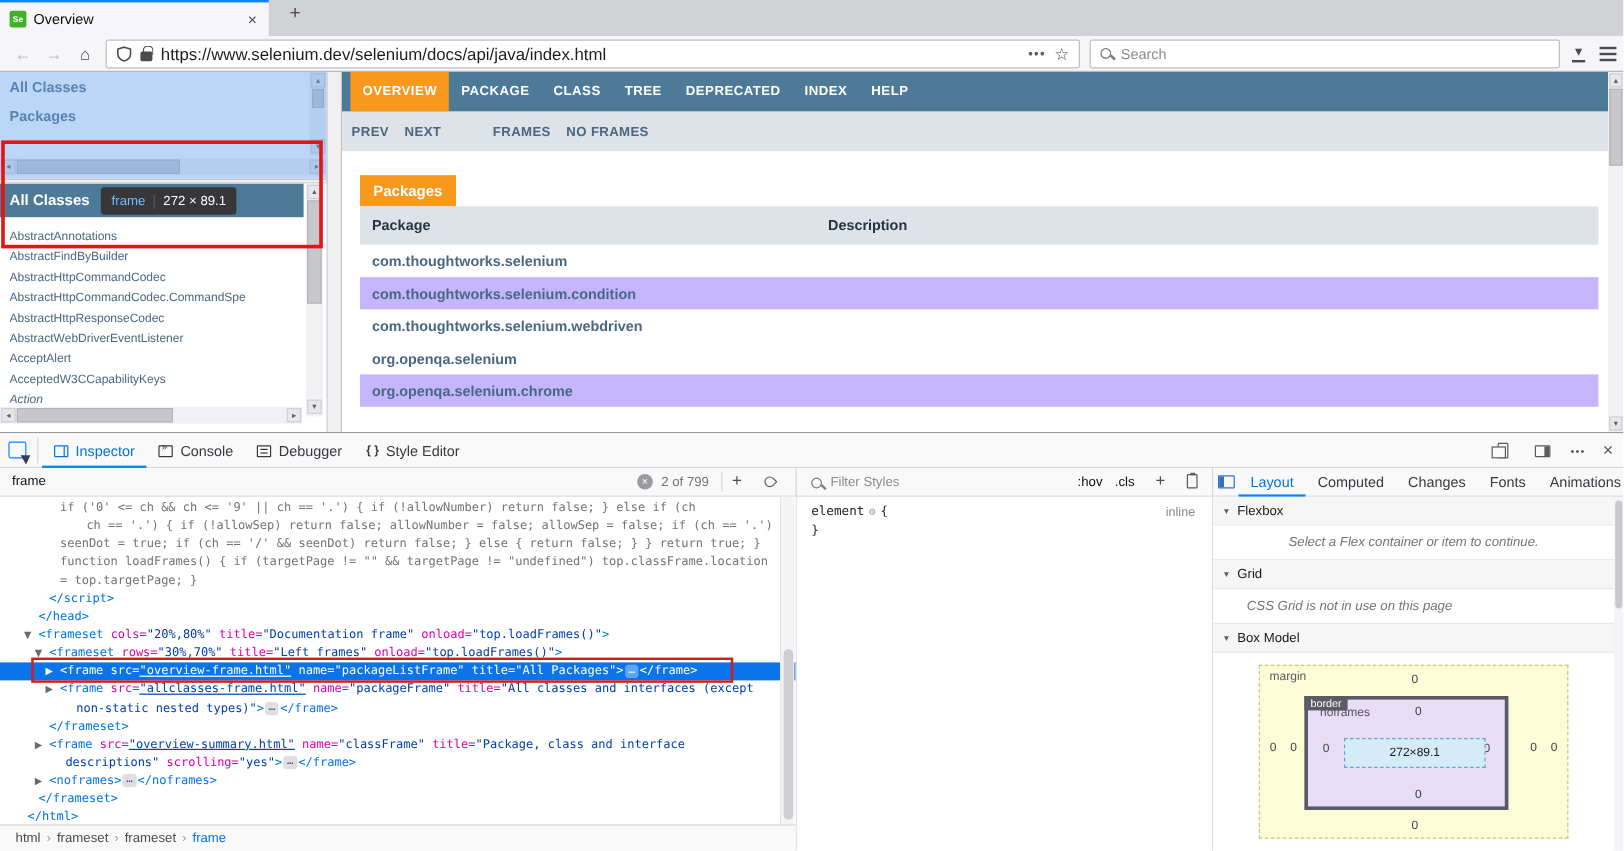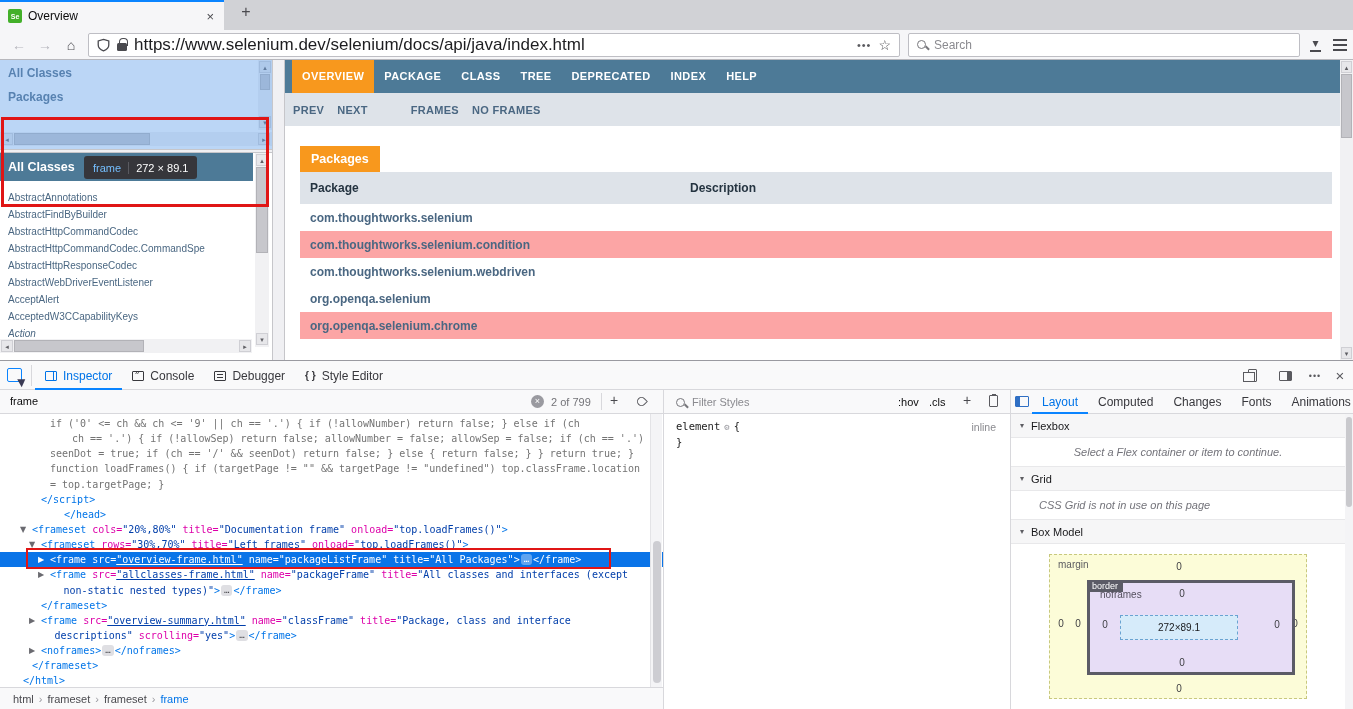--- a/index.html
+++ b/index.html
@@ -11,21 +11,21 @@
   #tabbar{position:absolute;left:0;top:0;width:100%;height:30px;background:#d1d2d6}
   #tab{position:absolute;left:0;top:0;width:224px;height:30px;background:#f6f6f8;border-top:2px solid #0a84ff;display:flex;align-items:center;padding:0 8px;gap:6px}
   #favicon{width:14px;height:14px;border-radius:2px;background:#43B02A;color:#fff;font-size:7px;font-weight:bold;display:flex;align-items:center;justify-content:center;flex:none}
   #tabtitle{font-size:12px;color:#0c0c0d;flex:1;white-space:nowrap;overflow:hidden}
   #tabclose{font-size:13px;color:#4a4a4f;padding:0 2px}
   #newtab{position:absolute;left:234px;top:3px;font-size:16px;color:#4a4a4f;width:24px;text-align:center}
   #navbar{position:absolute;left:0;top:30px;width:100%;height:30px;background:#f6f6f8;border-bottom:1px solid #b8b8bd;display:flex;align-items:center;padding:0 6px}
   .navbtn{font-size:14px;color:#4a4a4f;width:26px;text-align:center;flex:none}
   .navbtn.dis{color:#b6b6bd}
   #urlbar{height:24px;background:#fff;border:1px solid #bebec4;border-radius:2px;display:flex;align-items:center;padding:0 8px;gap:7px;width:812px;margin-left:4px;flex:none}
-  #urltext{font-size:17px;color:#1d1d20;flex:1;white-space:nowrap;overflow:hidden}
+  #urltext{font-size:14px;color:#1d1d20;flex:1;white-space:nowrap;overflow:hidden}
   .urlact{color:#5a5a5f;font-size:11px;letter-spacing:1px;flex:none}
   .star{color:#4a4a4f;font-size:14px;flex:none}
   #searchbar{height:24px;background:#fff;border:1px solid #bebec4;border-radius:2px;display:flex;align-items:center;padding:0 8px;gap:8px;width:392px;margin-left:8px;flex:none}
   #searchph{font-size:12px;color:#8a8a8f}
   .mag{position:relative;width:9px;height:9px;border:1.6px solid #77777c;border-radius:50%;flex:none}
   .mag::after{content:"";position:absolute;width:5px;height:1.6px;background:#77777c;transform:rotate(45deg);right:-4.5px;bottom:-1px}
   .lock{position:relative;width:10px;height:8px;background:#4a4a4f;border-radius:1.5px;margin-top:4px;flex:none}
   .lock::before{content:"";position:absolute;left:1.5px;top:-5px;width:7px;height:7px;border:1.6px solid #4a4a4f;border-bottom:none;border-radius:4px 4px 0 0}
   #dlwrap{display:flex;flex-direction:column;align-items:center;margin-left:10px;flex:none}
   #dlwrap .dlg{font-size:12px;line-height:11px;color:#4a4a4f}
@@ -67,21 +67,21 @@
   #jsubnav{position:absolute;left:0;top:33px;width:1076px;height:33px;background:#dee3e9;display:flex;align-items:center;padding-left:8px;gap:13px}
   .jsub-item{color:#4A6782;font-size:11px;font-weight:bold;letter-spacing:.3px}
   .jsub-item.biggap{margin-left:30px}
   #jcaption{position:absolute;left:15px;top:86px;background:#F8981D;color:#fff;font-size:12.5px;font-weight:bold;padding:6px 11px}
   #pkgtable{position:absolute;left:15px;top:112px;width:1032px}
   #pkghead{display:flex;background:#dee3e9}
   .th{padding:9px 10px;font-size:12px;font-weight:bold;color:#253441}
   .col1{width:380px;flex:none}
   #pkghead .th:last-child,.pkgrow .td:last-child{flex:1}
   .pkgrow{display:flex;height:27px;align-items:center;background:#fff}
-  .pkgrow.alt{background:#fca5a5}
+  .pkgrow.alt{background:#c4b5fd}
   .td{padding:0 10px;font-size:12px}
   .pkglink{color:#4A6782;font-weight:bold;font-size:12px}
 
   
   #devtools{position:absolute;left:0;top:360px;width:1353px;height:349px;background:#f9f9fa;border-top:1px solid #9a9aa0;font-size:12px;color:#38383d;overflow:hidden}
   #dt1{position:absolute;left:0;top:0;width:100%;height:29px;background:#f9f9fa;border-bottom:1px solid #d8d8dc}
   #pickbtn{position:absolute;left:7px;top:7px;width:15px;height:14px;border:1.6px solid #0a84ff;border-radius:2px}
   #pickbtn::after{content:"";position:absolute;right:-5px;bottom:-5px;width:0;height:0;border-left:7px solid #3b3b55;border-top:4px solid transparent;border-bottom:5px solid transparent;transform:rotate(-30deg)}
   #dt1sep{position:absolute;left:31px;top:4px;width:1px;height:21px;background:#d8d8dc}
   #tooltabs{position:absolute;left:35px;top:0;height:29px;display:flex}
@@ -163,21 +163,21 @@
   .sec-msg{padding:8px 10px;font-size:11px;color:#73737a;font-style:italic;border-bottom:1px solid #e8e8ea;background:#fff}
   .sec-msg.center{text-align:center}
   .sec-msg.padded{padding-left:28px}
   #lscroll{position:absolute;left:1345px;top:53px;width:8px;height:296px;background:#f4f4f6}
   #lscroll .thumb{position:absolute;left:1px;width:6px;top:3px;height:90px;background:#c9c9cd;border-radius:3px}
 
   
   #bm{position:relative;width:258px;height:145px;margin:10px 0 0 38px;background:#fcfcd8;border:1px dashed #c8c87e;font-size:10px;color:#3e3e42}
   .bm-label{position:absolute;color:#5c5c61}
   #bm-margin-label{left:8px;top:4px}
-  .bm-border{position:absolute;left:37px;top:25px;width:208px;height:95px;border:3px solid #5b5b66;background:#e7ddf6}
+  .bm-border{position:absolute;left:37px;top:25px;width:170px;height:95px;border:3px solid #5b5b66;background:#e7ddf6}
   .bm-badge{position:absolute;left:-3px;top:-3px;background:#5b5b66;color:#fff;font-size:9px;padding:1px 5px}
   #bm-padding-label{left:10px;top:6px;color:#55505e}
   .bm-content{position:absolute;left:30px;top:32px;width:118px;height:25px;background:#d6ebfa;border:1px dashed #6aa3d2;display:flex;align-items:center;justify-content:center;color:#18181b}
   .bm-v{position:absolute;width:20px;text-align:center;color:#3e3e42}
   .v-mt{left:119px;top:6px}.v-mb{left:119px;bottom:4px}
   .v-ml{left:1px;top:63px}.v-ml2{left:18px;top:63px}
   .v-mr{right:1px;top:63px}.v-mr2{right:18px;top:63px}
   .v-pt{left:82px;top:5px}.v-pb{left:82px;bottom:4px}
   .v-pl{left:5px;top:36px}.v-pr{right:5px;top:36px}
 </style>
@@ -381,21 +381,21 @@
     <div id="vline2"></div>
 
     <div id="mpane">
       <div id="mlines">
           <div class="mline" style="padding-left: 50px;"><span class="tk tk-js">if ('0' &lt;= ch &amp;&amp; ch &lt;= '9' || ch == '.') { if (!allowNumber) return false; } else if (ch</span></div>
           <div class="mline" style="padding-left: 72px;"><span class="tk tk-js">ch == '.') { if (!allowSep) return false; allowNumber = false; allowSep = false; if (ch == '.')</span></div>
           <div class="mline" style="padding-left: 50px;"><span class="tk tk-js">seenDot = true; if (ch == '/' &amp;&amp; seenDot) return false; } else { return false; } } return true; }</span></div>
           <div class="mline" style="padding-left: 50px;"><span class="tk tk-js">function loadFrames() { if (targetPage != "" &amp;&amp; targetPage != "undefined") top.classFrame.location</span></div>
           <div class="mline" style="padding-left: 50px;"><span class="tk tk-js">= top.targetPage; }</span></div>
           <div class="mline" style="padding-left: 41px;"><span class="tk tk-tag">&lt;/script&gt;</span></div>
-          <div class="mline" style="padding-left: 32px; margin-left: 32px;"><span class="tk tk-tag">&lt;/head&gt;</span></div>
+          <div class="mline" style="padding-left: 32px;"><span class="tk tk-tag">&lt;/head&gt;</span></div>
           <div class="mline" style="padding-left: 32px;"><span class="twisty" style="left: 20px;">▼</span><span class="tk tk-tag">&lt;frameset</span><span class="tk tk-attr"> cols=</span><span class="tk tk-val">"20%,80%"</span><span class="tk tk-attr"> title=</span><span class="tk tk-val">"Documentation frame"</span><span class="tk tk-attr"> onload=</span><span class="tk tk-val">"top.loadFrames()"</span><span class="tk tk-tag">&gt;</span></div>
           <div class="mline" style="padding-left: 41px;"><span class="twisty" style="left: 29px;">▼</span><span class="tk tk-tag">&lt;frameset</span><span class="tk tk-attr"> rows=</span><span class="tk tk-val">"30%,70%"</span><span class="tk tk-attr"> title=</span><span class="tk tk-val">"Left frames"</span><span class="tk tk-attr"> onload=</span><span class="tk tk-val">"top.loadFrames()"</span><span class="tk tk-tag">&gt;</span></div>
           <div class="mline sel" style="padding-left: 50px;"><span class="twisty" style="left: 38px;">▶</span><span class="tk tk-tag">&lt;frame</span><span class="tk tk-attr"> src=</span><span class="tk tk-link">"overview-frame.html"</span><span class="tk tk-attr"> name=</span><span class="tk tk-val">"packageListFrame"</span><span class="tk tk-attr"> title=</span><span class="tk tk-val">"All Packages"</span><span class="tk tk-tag">&gt;</span><span class="tk tk-pill">…</span><span class="tk tk-tag">&lt;/frame&gt;</span></div>
           <div class="mline" style="padding-left: 50px;"><span class="twisty" style="left: 38px;">▶</span><span class="tk tk-tag">&lt;frame</span><span class="tk tk-attr"> src=</span><span class="tk tk-link">"allclasses-frame.html"</span><span class="tk tk-attr"> name=</span><span class="tk tk-val">"packageFrame"</span><span class="tk tk-attr"> title=</span><span class="tk tk-val">"All classes and interfaces (except</span></div>
           <div class="mline" style="padding-left: 63.5px;"><span class="tk tk-val">non-static nested types)"</span><span class="tk tk-tag">&gt;</span><span class="tk tk-pill">…</span><span class="tk tk-tag">&lt;/frame&gt;</span></div>
           <div class="mline" style="padding-left: 41px;"><span class="tk tk-tag">&lt;/frameset&gt;</span></div>
           <div class="mline" style="padding-left: 41px;"><span class="twisty" style="left: 29px;">▶</span><span class="tk tk-tag">&lt;frame</span><span class="tk tk-attr"> src=</span><span class="tk tk-link">"overview-summary.html"</span><span class="tk tk-attr"> name=</span><span class="tk tk-val">"classFrame"</span><span class="tk tk-attr"> title=</span><span class="tk tk-val">"Package, class and interface</span></div>
           <div class="mline" style="padding-left: 54.5px;"><span class="tk tk-val">descriptions"</span><span class="tk tk-attr"> scrolling=</span><span class="tk tk-val">"yes"</span><span class="tk tk-tag">&gt;</span><span class="tk tk-pill">…</span><span class="tk tk-tag">&lt;/frame&gt;</span></div>
           <div class="mline" style="padding-left: 41px;"><span class="twisty" style="left: 29px;">▶</span><span class="tk tk-tag">&lt;noframes&gt;</span><span class="tk tk-pill">…</span><span class="tk tk-tag">&lt;/noframes&gt;</span></div>
           <div class="mline" style="padding-left: 32px;"><span class="tk tk-tag">&lt;/frameset&gt;</span></div>

